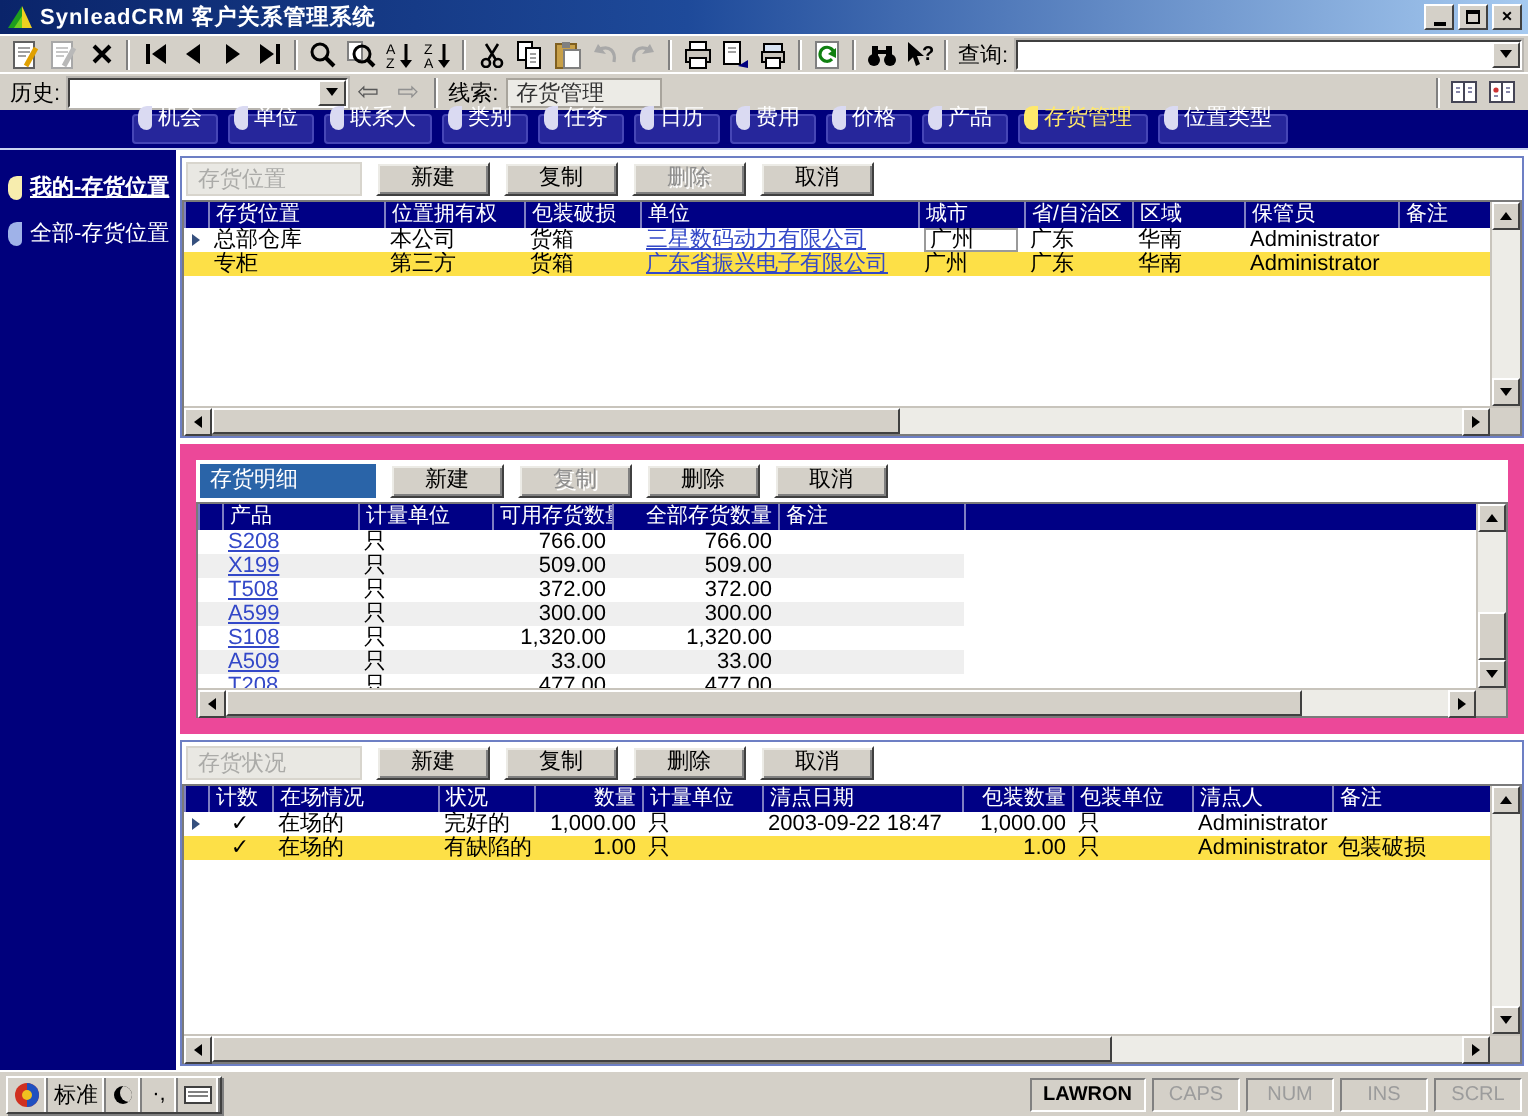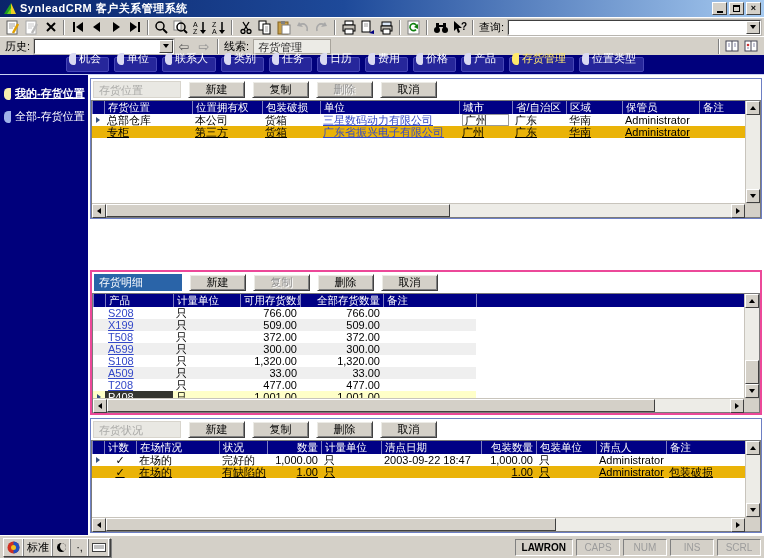--- a/index.html
+++ b/index.html
@@ -60,41 +60,41 @@
   .sidebar { width:88px; background:#00007C; padding-top:7px; flex:0 0 auto; }
   .sideitem { height:23px; display:flex; align-items:center; gap:4px; padding-left:4px; color:#fff; white-space:nowrap; }
   .sideitem .swoosh { flex:0 0 auto; }
   .sideitem.current .swoosh { background:#F7EDAE; }
   .sideitem.current .lbl { text-decoration:underline; font-weight:bold; }
   .sideitem .swoosh2 { background:#9FB2E8; }
   .content { flex:1; background:#fff; display:flex; flex-direction:column; padding:3px 2px 2px 2px; gap:3px; min-width:0; }
 
   
   .panel { display:flex; flex-direction:column; background:#fff; border:1px solid #6D7FC4; min-height:0; }
-  .panel.focus { border:2px solid #ec4899;margin-top:48px; }
+  .panel.focus { border:8px solid #ec4899; }
   .p1 { height:141px; flex:0 0 auto; }
   .p2 { height:145px; flex:0 0 auto; }
   .p3 { flex:1;justify-content:flex-end; }
   .phead { height:21px; flex:0 0 auto; display:flex; align-items:center; padding:1px 2px; gap:7px; background:#fff; }
   .ptitle { width:88px; height:17px; line-height:16px; padding-left:5px; white-space:nowrap; }
   .ptitle.inactive { background:#E9E8E3; color:#ABABA8; border:1px solid #D8D5CD; }
   .ptitle.active { background:#2A64A8; color:#fff; }
   .btn { width:57px; height:17px; line-height:15px; text-align:center; background:#D4D0C8; cursor:default;
          border:1px solid; border-color:#fff #404040 #404040 #fff; box-shadow:inset 1px 1px 0 #ECEBE6, inset -1px -1px 0 #808080; }
   .btn.disabled { color:#8E8E8E; text-shadow:1px 1px 0 #fff; }
 
   
   .gridouter { flex:1; display:flex; flex-direction:column; border:1px solid #7A7A7A; min-height:0; }
   .gridtop { flex:1; display:flex; min-height:0; }
   .gridmain { flex:1; display:flex; flex-direction:column; overflow:hidden; background:#fff; min-width:0; }
   .ghead { height:13px; flex:0 0 auto; background:#000085; color:#fff; display:flex; font-size:10.5px; }
   .ghead .cell { border-left:1px solid #7E7EC2; padding:0 3px; line-height:13px; white-space:nowrap; overflow:hidden; }
   .grow { height:12px; flex:0 0 auto; display:flex; line-height:12px; }
   .grow .cell { padding:0 3px; white-space:nowrap; overflow:hidden; }
-  .grow.alt { background:#eab308;text-decoration:underline; }
+  .grow.alt { background:#fde047; }
   .gfill { flex:1; background:#fff; }
   .num { text-align:right; }
   .link { color:#3348C8; text-decoration:underline; }
   .ind { padding:0 !important; display:flex; align-items:center; justify-content:center; }
   .arr { width:0; height:0; border-left:4px solid #35507E; border-top:3px solid transparent; border-bottom:3px solid transparent; }
   .editbox { display:inline-block; width:100%; height:12px; border:1px solid #9A9A9A; background:#fff; line-height:10px; padding:0 2px; }
   .check { text-align:center; }
 
   
   .g1 .c0{width:12px;flex:0 0 auto} .g1 .c1{width:88px;flex:0 0 auto} .g1 .c2{width:70px;flex:0 0 auto}

